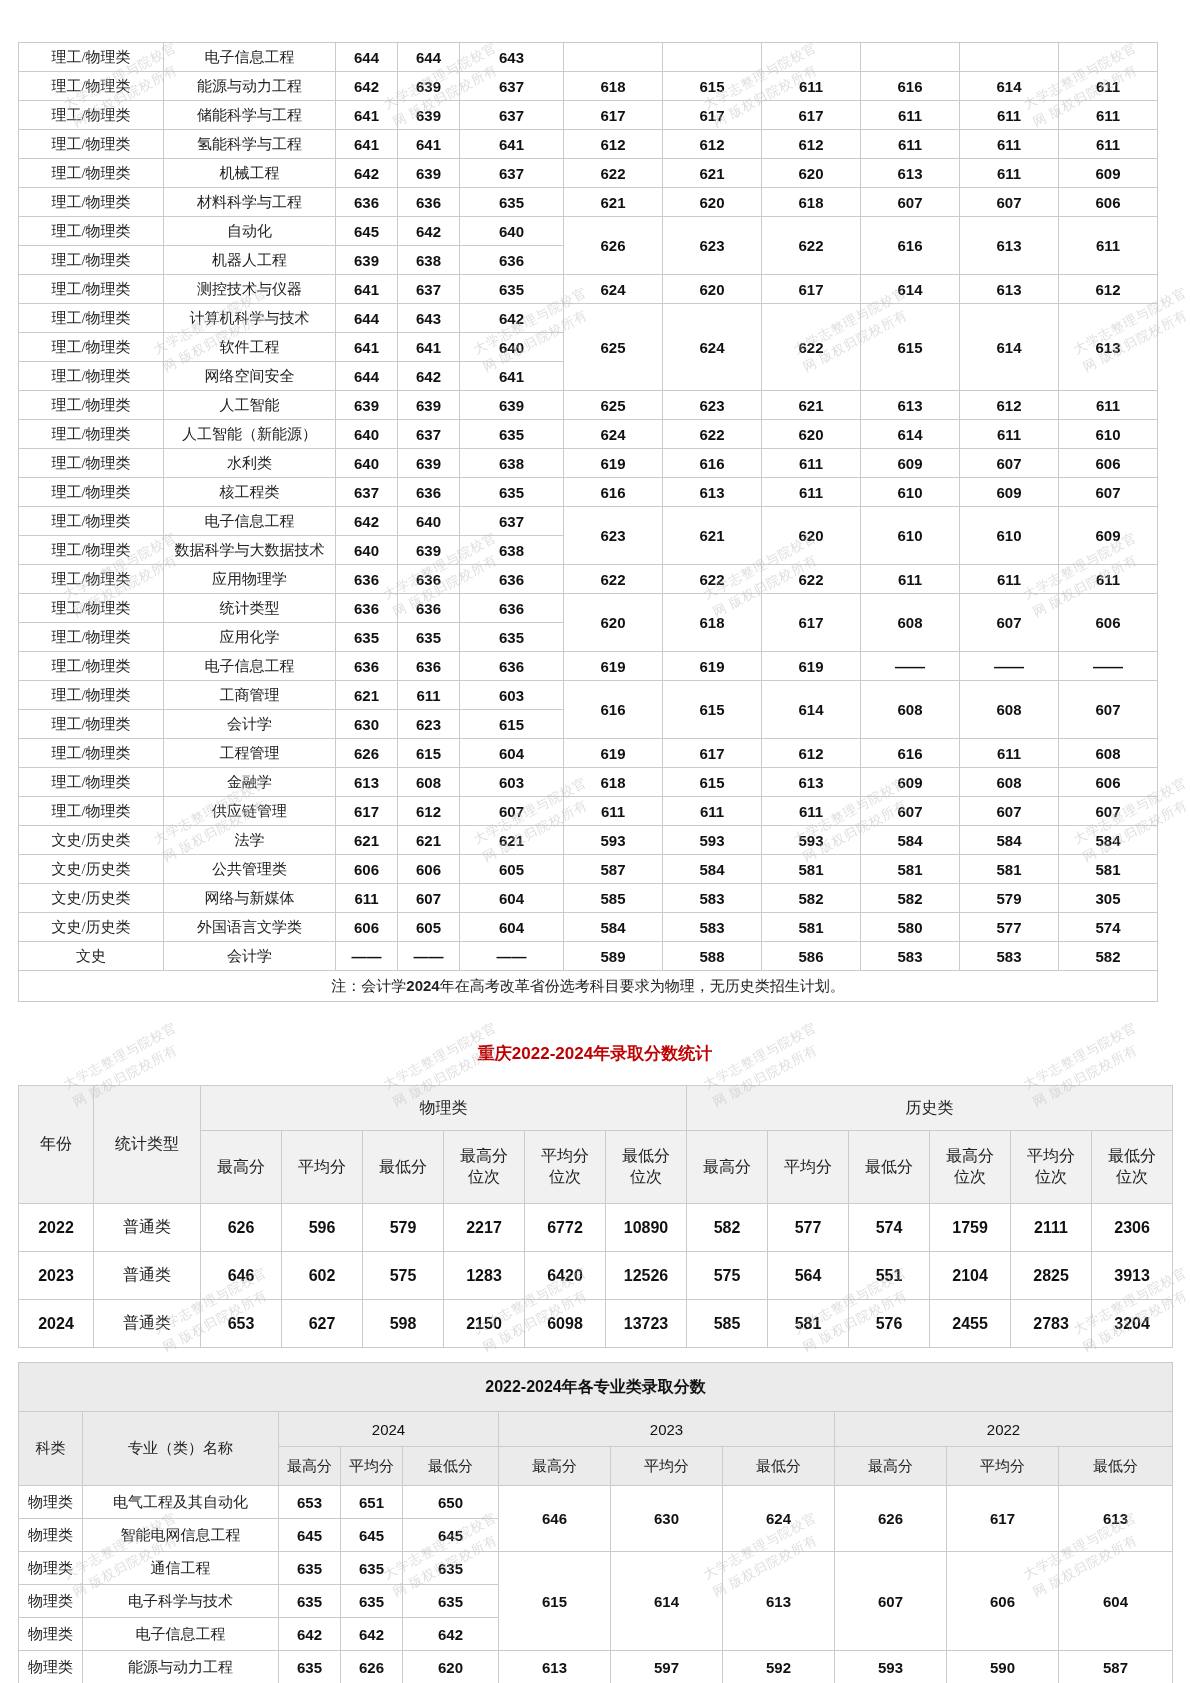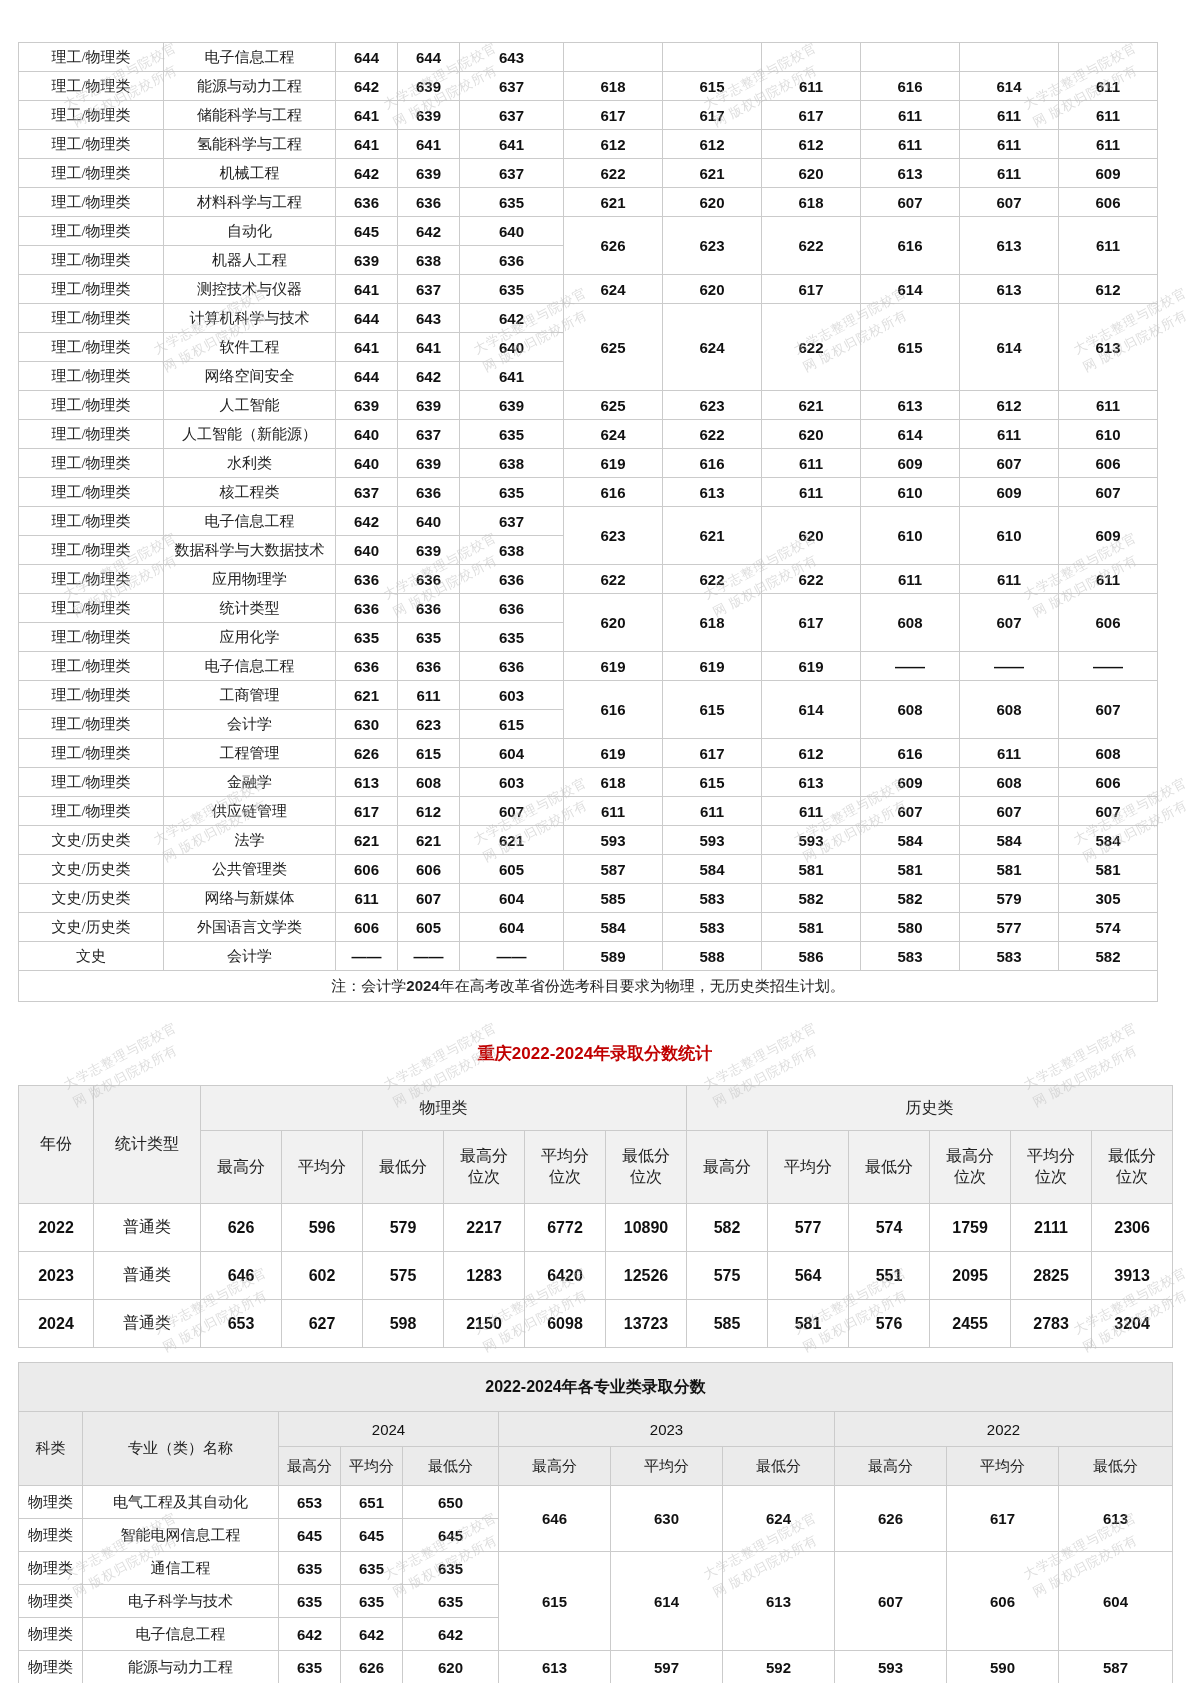--- a/index.html
+++ b/index.html
@@ -643,21 +643,21 @@
           <td>普通类</td>
           <td class="num">646</td>
           <td class="num">602</td>
           <td class="num">575</td>
           <td class="num">1283</td>
           <td class="num">6420</td>
           <td class="num">12526</td>
           <td class="num">575</td>
           <td class="num">564</td>
           <td class="num">551</td>
-          <td class="num">2095</td>
+          <td class="num">2104</td>
           <td class="num">2825</td>
           <td class="num">3913</td>
         </tr>
         <tr>
           <td class="num">2024</td>
           <td>普通类</td>
           <td class="num">653</td>
           <td class="num">627</td>
           <td class="num">598</td>
           <td class="num">2150</td>

